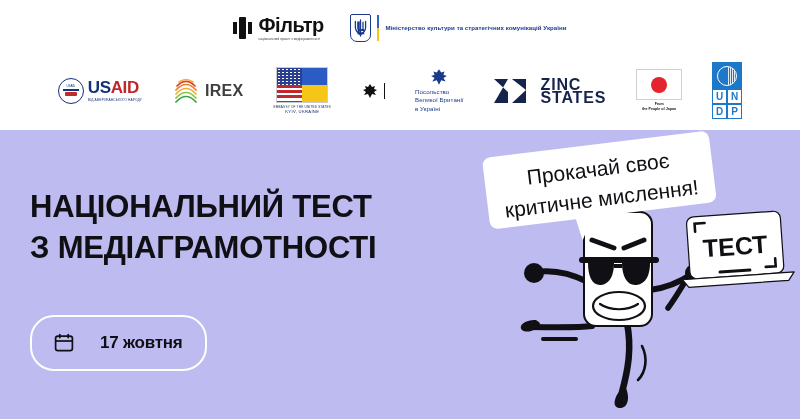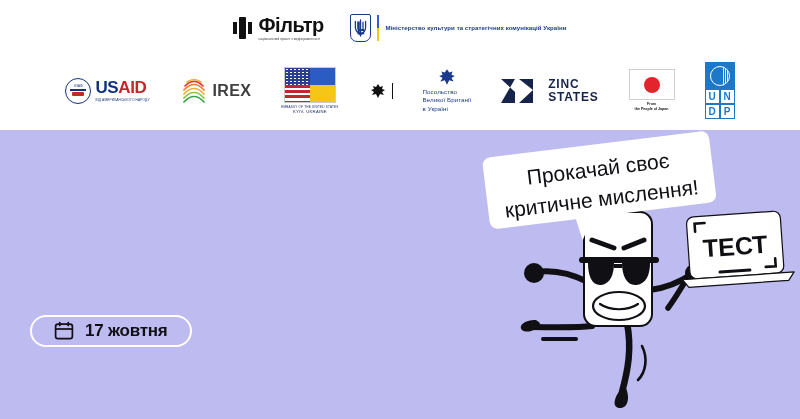--- a/index.html
+++ b/index.html
@@ -87,21 +87,21 @@
 
   
   .crest-logo { gap: 5px; align-items: flex-start; }
   .crest-rule { width: 1px; align-self: stretch; background: #111; }
   .crest-text { font-size: 7.2px; color: #111; line-height: 10px; letter-spacing: 0.1px; }
   .crest-text-blue { font-size: 6.2px; color: #1b3a8c; line-height: 8.6px; letter-spacing: 0.05px; }
   .crest-col { display: flex; flex-direction: column; align-items: center; gap: 1px; }
 
   
   .zinc { gap: 7px; align-items: center; }
-  .zinc-word { font-size: 12px; font-weight: 600; color: #16234a; line-height: 13px; letter-spacing: 0.8px; }
+  .zinc-word { font-size: 16px; font-weight: 600; color: #16234a; line-height: 13px; letter-spacing: 0.8px; }
 
   
   .japan { flex-direction: column; align-items: center; gap: 2px; }
   .japan-flag { width: 46px; height: 31px; background: #fff; border: 0.8px solid #d0d0d0;
     display: flex; align-items: center; justify-content: center; }
   .japan-dot { width: 16px; height: 16px; border-radius: 50%; background: #e4242c; }
   .japan-cap { font-size: 3.6px; color: #111; text-align: center; line-height: 4.8px; font-weight: 700; }
 
   
   .undp { flex-direction: column; align-items: center; }
@@ -117,22 +117,22 @@
   .hero { position: absolute; left: 0; top: 130px; width: 800px; height: 289px; background: #bdbbf0; overflow: hidden; }
 
   .headline {
     position: absolute; left: 30px; top: 56px;
     font-size: 31px; font-weight: 700; color: #100f14;
     line-height: 41px; letter-spacing: -0.2px; white-space: pre-line;
   }
 
   .badges { position: absolute; left: 30px; top: 185px; display: flex; gap: 18px; }
   .badge {
-    height: 32px; border: 2.2px solid #ffffff; border-radius: 24px;
-    display: flex; align-items: center; gap: 11px; padding: 0 22px;
+    height: 56px; border: 2.2px solid #ffffff; border-radius: 24px;
+    display: flex; align-items: center; gap: 26px; padding: 0 22px;
   }
   .badge-label { font-size: 17px; font-weight: 700; color: #100f14; letter-spacing: -0.2px; }
 
   
   .art { position: absolute; left: 480px; top: 0; width: 320px; height: 289px; }
   .art svg { display: block; }
 </style>
 </head>
 <body>
 
@@ -268,20 +268,22 @@
             <div class="c">P</div>
           </div>
         </div>
       </div>
 
     </div>
   </div>
 
   <div class="hero">
 
+    <div class="headline">НАЦІОНАЛЬНИЙ ТЕСТ
+З МЕДІАГРАМОТНОСТІ</div>
 
     <div class="badges">
 
       <div class="badge">
         <svg width="20" height="20" viewBox="0 0 20 20">
           <rect x="1.6" y="3.2" width="16.8" height="14.4" rx="2.4" fill="none" stroke="#100f14" stroke-width="1.7"></rect>
           <path d="M1.6 8 H18.4" stroke="#100f14" stroke-width="1.7"></path>
           <path d="M5.8 1.6 V4.6 M14.2 1.6 V4.6" stroke="#100f14" stroke-width="1.7" stroke-linecap="round"></path>
         </svg>
         <span class="badge-label">17 жовтня</span>

